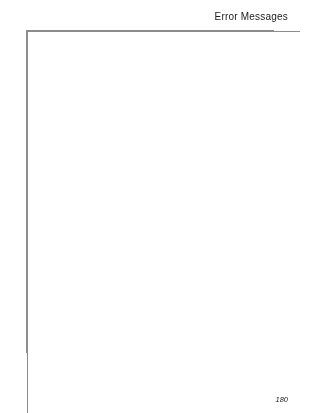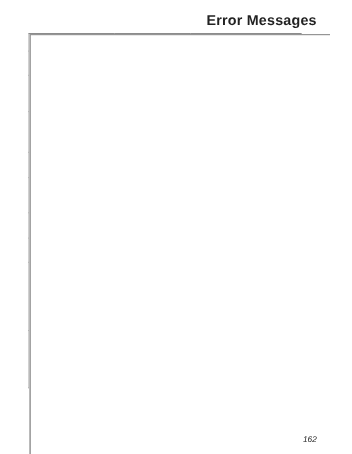--- a/index.html
+++ b/index.html
@@ -12,24 +12,23 @@
     overflow:hidden;
   }
   .page{
     position:absolute;
     left:0;top:0;width:300px;height:413px;
     background:#fff;
   }
   .page-header{
     position:absolute;
     right:12px;top:11px;
-    font-size:13px;
+    font-size:10px;
     color:#222;
     letter-spacing:0.2px;
-    font-weight:bold;
   }
   .side-tab{
     position:absolute;
     right:1px;top:225px;
     width:9px;height:88px;
     background:#c9c9c9;
   }
   .side-label{
     position:absolute;
     right:1px;top:252px;
@@ -224,15 +223,15 @@
         </tr>
         <tr>
           <td class="disp-cell"><span class="disp-icon icon-excl">!</span><span>No sound file.</span></td>
           <td></td>
           <td class="solution"><span>To copy picture or sound file from internal memory to memory card, press </span><span class="menu-glyph">MENU</span><span>. The copy option screen or copy sound file screen will be displayed.</span></td>
           <td class="page">94, 60</td>
         </tr>
       </tbody>
   </table>
 
-  <div class="page-num">162</div>
+  <div class="page-num">180</div>
 
 </div>
 
 </body></html>

